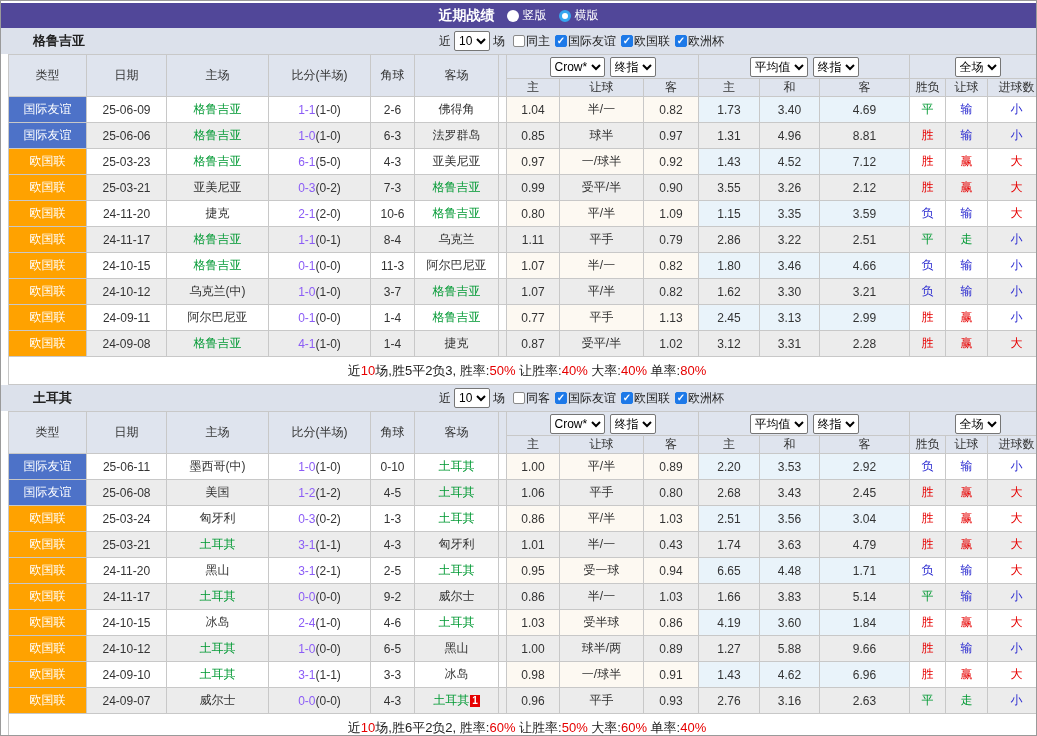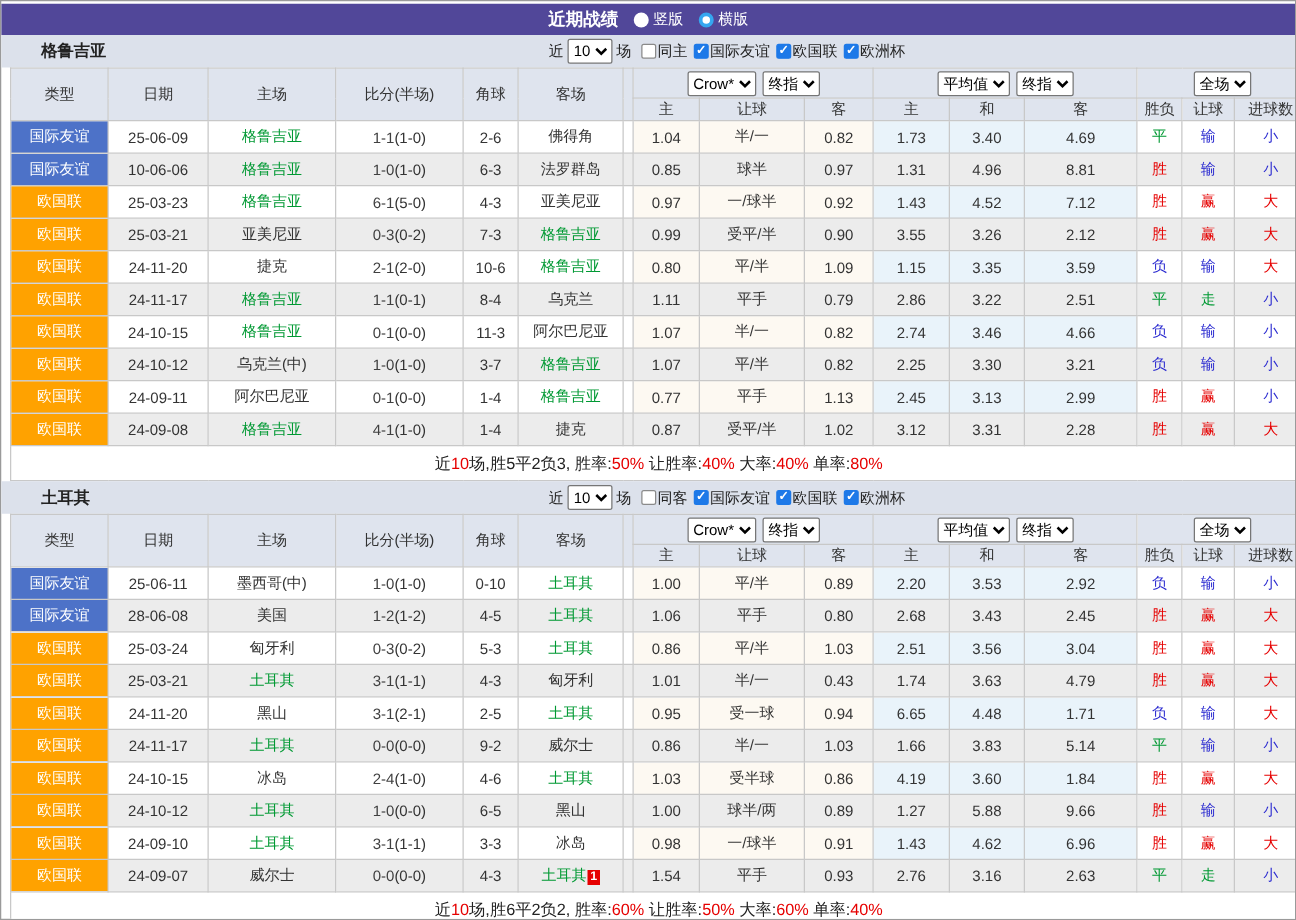--- a/index.html
+++ b/index.html
@@ -46,21 +46,21 @@
   .grid tr.h1 th { height:24px; }
   .grid tr.h2 th { height:17px; }
   .grid tbody td { height:26px; background:#fff; }
   .grid tbody tr.even td { background:#ececec; }
   .grid tbody td.cream { background:#fdf9f2;margin-left:20px; }
   .grid tbody td.blue  { background:#e9f3fa; }
   .grid tbody td.spacer-cell { background:#fff; }
   .grid td.type-cell { color:#fff; }
   .ctrlwrap { display:flex; justify-content:center; align-items:center; gap:5px; }
   .focus { color:#009933; }
-  .ft { color:#404040; }
+  .ft { color:#8b5cf6; }
   .ht { color:#333; }
   .card { background:#e60000; color:#fff; font-size:10px; font-weight:bold; padding:0 2px; margin-left:1px; display:inline-block; line-height:12px; }
   .grid tfoot td.summary { height:28px; background:#fff; font-size:13px; color:#222; border:1px solid #c8c8c8; }
   .summary .red { color:#e60000; }
 </style>
 </head>
 <body>
 
 <div class="titlebar">
   <span class="title">近期战绩</span>
@@ -172,21 +172,21 @@
           <td class="cream">0.82</td>
           <td class="blue">1.73</td>
           <td class="blue">3.40</td>
           <td class="blue">4.69</td>
           <td class="res" style="color: rgb(0, 153, 51);">平</td>
           <td class="res" style="color: rgb(42, 42, 208);">输</td>
           <td class="res" style="color: rgb(42, 42, 208);">小</td>
         </tr>
         <tr class="even">
           <td class="type-cell" style="background: rgb(77, 114, 200);">国际友谊</td>
-          <td>10-06-06</td>
+          <td>25-06-06</td>
           <td class="focus">格鲁吉亚</td>
           <td><span class="ft">1-0</span><span class="ht">(1-0)</span></td>
           <td>6-3</td>
           <td><span>法罗群岛</span></td>
           <td class="spacer-cell"></td>
           <td class="cream">0.85</td>
           <td class="cream">球半</td>
           <td class="cream">0.97</td>
           <td class="blue">1.31</td>
           <td class="blue">4.96</td>
@@ -271,39 +271,39 @@
           <td class="type-cell" style="background: rgb(255, 162, 0);">欧国联</td>
           <td>24-10-15</td>
           <td class="focus">格鲁吉亚</td>
           <td><span class="ft">0-1</span><span class="ht">(0-0)</span></td>
           <td>11-3</td>
           <td><span>阿尔巴尼亚</span></td>
           <td class="spacer-cell"></td>
           <td class="cream">1.07</td>
           <td class="cream">半/一</td>
           <td class="cream">0.82</td>
-          <td class="blue">2.74</td>
+          <td class="blue">1.80</td>
           <td class="blue">3.46</td>
           <td class="blue">4.66</td>
           <td class="res" style="color: rgb(42, 42, 208);">负</td>
           <td class="res" style="color: rgb(42, 42, 208);">输</td>
           <td class="res" style="color: rgb(42, 42, 208);">小</td>
         </tr>
         <tr class="even">
           <td class="type-cell" style="background: rgb(255, 162, 0);">欧国联</td>
           <td>24-10-12</td>
           <td>乌克兰(中)</td>
           <td><span class="ft">1-0</span><span class="ht">(1-0)</span></td>
           <td>3-7</td>
           <td><span class="focus">格鲁吉亚</span></td>
           <td class="spacer-cell"></td>
           <td class="cream">1.07</td>
           <td class="cream">平/半</td>
           <td class="cream">0.82</td>
-          <td class="blue">2.25</td>
+          <td class="blue">1.62</td>
           <td class="blue">3.30</td>
           <td class="blue">3.21</td>
           <td class="res" style="color: rgb(42, 42, 208);">负</td>
           <td class="res" style="color: rgb(42, 42, 208);">输</td>
           <td class="res" style="color: rgb(42, 42, 208);">小</td>
         </tr>
         <tr class="odd">
           <td class="type-cell" style="background: rgb(255, 162, 0);">欧国联</td>
           <td>24-09-11</td>
           <td>阿尔巴尼亚</td>
@@ -446,42 +446,42 @@
           <td class="cream">0.89</td>
           <td class="blue">2.20</td>
           <td class="blue">3.53</td>
           <td class="blue">2.92</td>
           <td class="res" style="color: rgb(42, 42, 208);">负</td>
           <td class="res" style="color: rgb(42, 42, 208);">输</td>
           <td class="res" style="color: rgb(42, 42, 208);">小</td>
         </tr>
         <tr class="even">
           <td class="type-cell" style="background: rgb(77, 114, 200);">国际友谊</td>
-          <td>28-06-08</td>
+          <td>25-06-08</td>
           <td>美国</td>
           <td><span class="ft">1-2</span><span class="ht">(1-2)</span></td>
           <td>4-5</td>
           <td><span class="focus">土耳其</span></td>
           <td class="spacer-cell"></td>
           <td class="cream">1.06</td>
           <td class="cream">平手</td>
           <td class="cream">0.80</td>
           <td class="blue">2.68</td>
           <td class="blue">3.43</td>
           <td class="blue">2.45</td>
           <td class="res" style="color: rgb(230, 0, 0);">胜</td>
           <td class="res" style="color: rgb(230, 0, 0);">赢</td>
           <td class="res" style="color: rgb(230, 0, 0);">大</td>
         </tr>
         <tr class="odd">
           <td class="type-cell" style="background: rgb(255, 162, 0);">欧国联</td>
           <td>25-03-24</td>
           <td>匈牙利</td>
           <td><span class="ft">0-3</span><span class="ht">(0-2)</span></td>
-          <td>5-3</td>
+          <td>1-3</td>
           <td><span class="focus">土耳其</span></td>
           <td class="spacer-cell"></td>
           <td class="cream">0.86</td>
           <td class="cream">平/半</td>
           <td class="cream">1.03</td>
           <td class="blue">2.51</td>
           <td class="blue">3.56</td>
           <td class="blue">3.04</td>
           <td class="res" style="color: rgb(230, 0, 0);">胜</td>
           <td class="res" style="color: rgb(230, 0, 0);">赢</td>
@@ -596,21 +596,21 @@
           <td class="res" style="color: rgb(230, 0, 0);">大</td>
         </tr>
         <tr class="even">
           <td class="type-cell" style="background: rgb(255, 162, 0);">欧国联</td>
           <td>24-09-07</td>
           <td>威尔士</td>
           <td><span class="ft">0-0</span><span class="ht">(0-0)</span></td>
           <td>4-3</td>
           <td><span class="focus">土耳其</span><span class="card">1</span></td>
           <td class="spacer-cell"></td>
-          <td class="cream">1.54</td>
+          <td class="cream">0.96</td>
           <td class="cream">平手</td>
           <td class="cream">0.93</td>
           <td class="blue">2.76</td>
           <td class="blue">3.16</td>
           <td class="blue">2.63</td>
           <td class="res" style="color: rgb(0, 153, 51);">平</td>
           <td class="res" style="color: rgb(0, 153, 51);">走</td>
           <td class="res" style="color: rgb(42, 42, 208);">小</td>
         </tr>
       </tbody>

